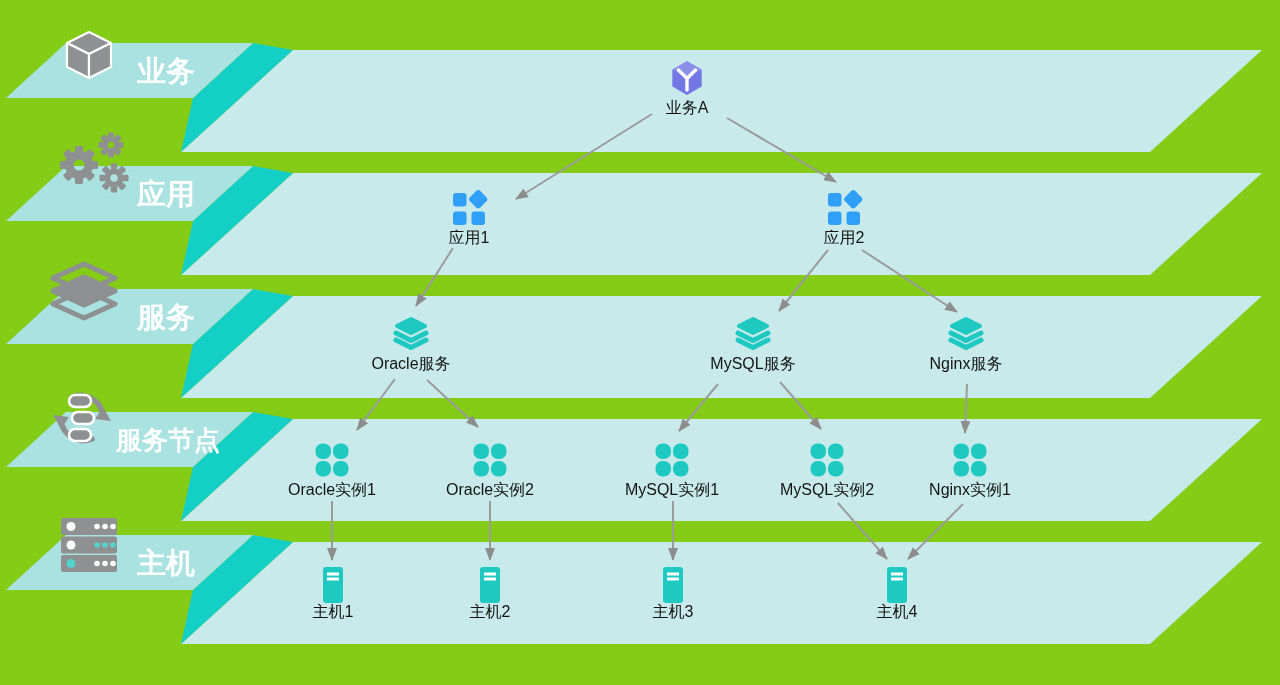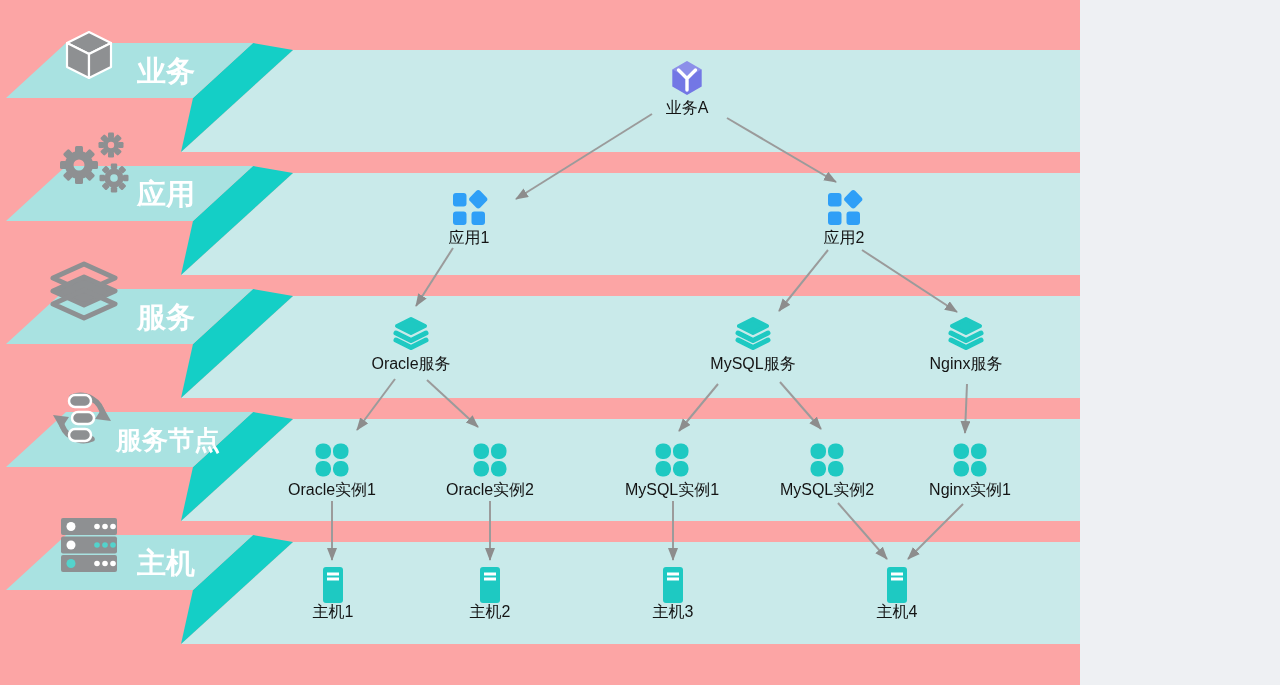--- a/index.html
+++ b/index.html
@@ -1,17 +1,17 @@
 <!DOCTYPE html>
 <html><head>
 <meta charset="utf-8">
 <style>
   html,body { margin:0; padding:0; background:#eef0f3; }
   .stage {
-    position:relative; width:1080px; height:685px; background:#fca5a5;
+    position:relative; width:1280px; height:685px; background:#84cc16;
     font-family:"Liberation Sans","DejaVu Sans",sans-serif; overflow:hidden;
   }
   svg { display:block; }
   .tab-text  { font-family:"Liberation Sans","DejaVu Sans",sans-serif; font-weight:bold; fill:#ffffff; text-anchor:middle; }
   .node-label{ font-family:"Liberation Sans","DejaVu Sans",sans-serif; font-size:16px; fill:#141414; text-anchor:middle; }
   .band { fill:#c9eaea; }
   .tab  { fill:#a9e2e1; }
   .fold { fill:#14cfc6; }
   .edge { stroke:#9b9b9b; stroke-width:2; fill:none; }
 </style>

